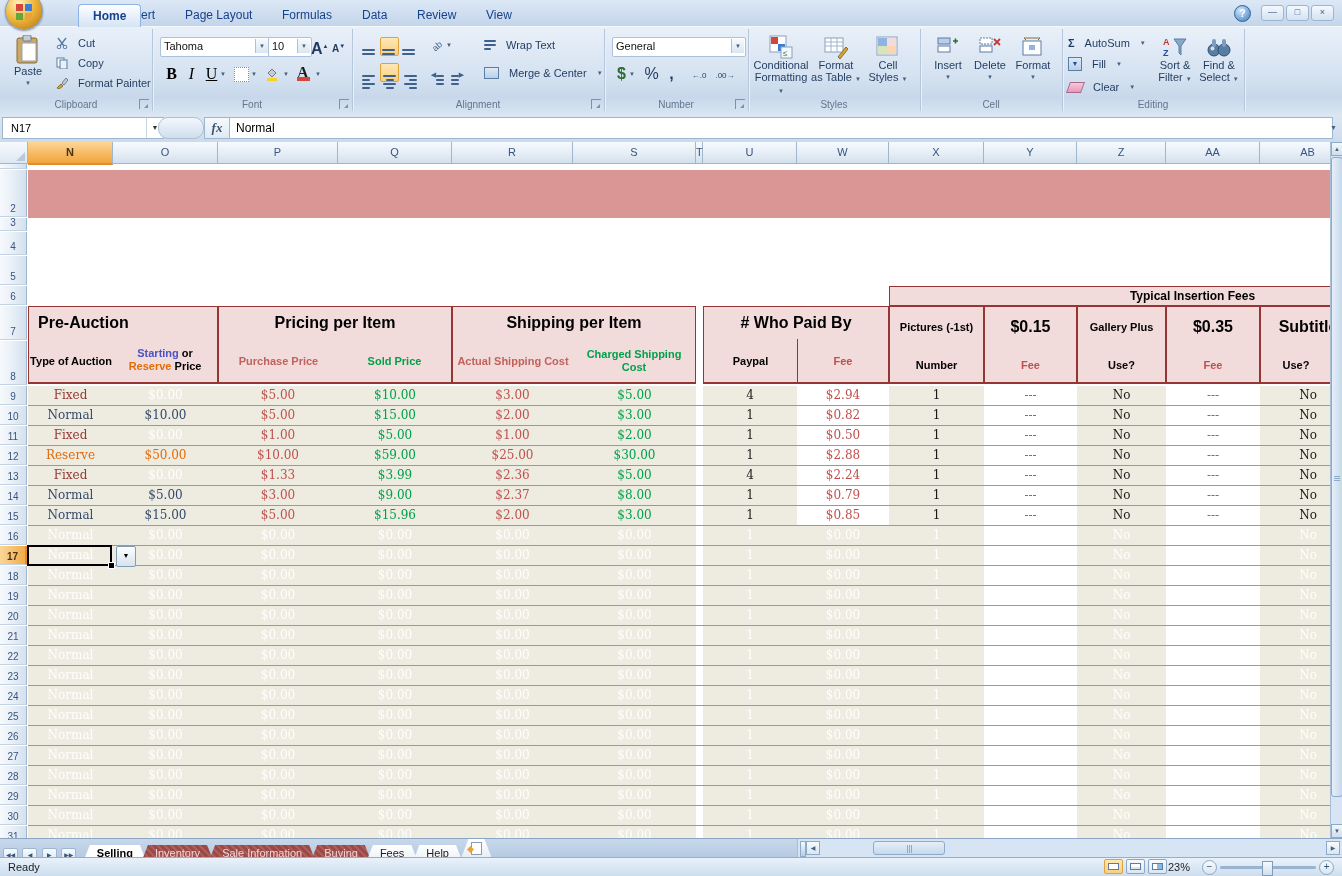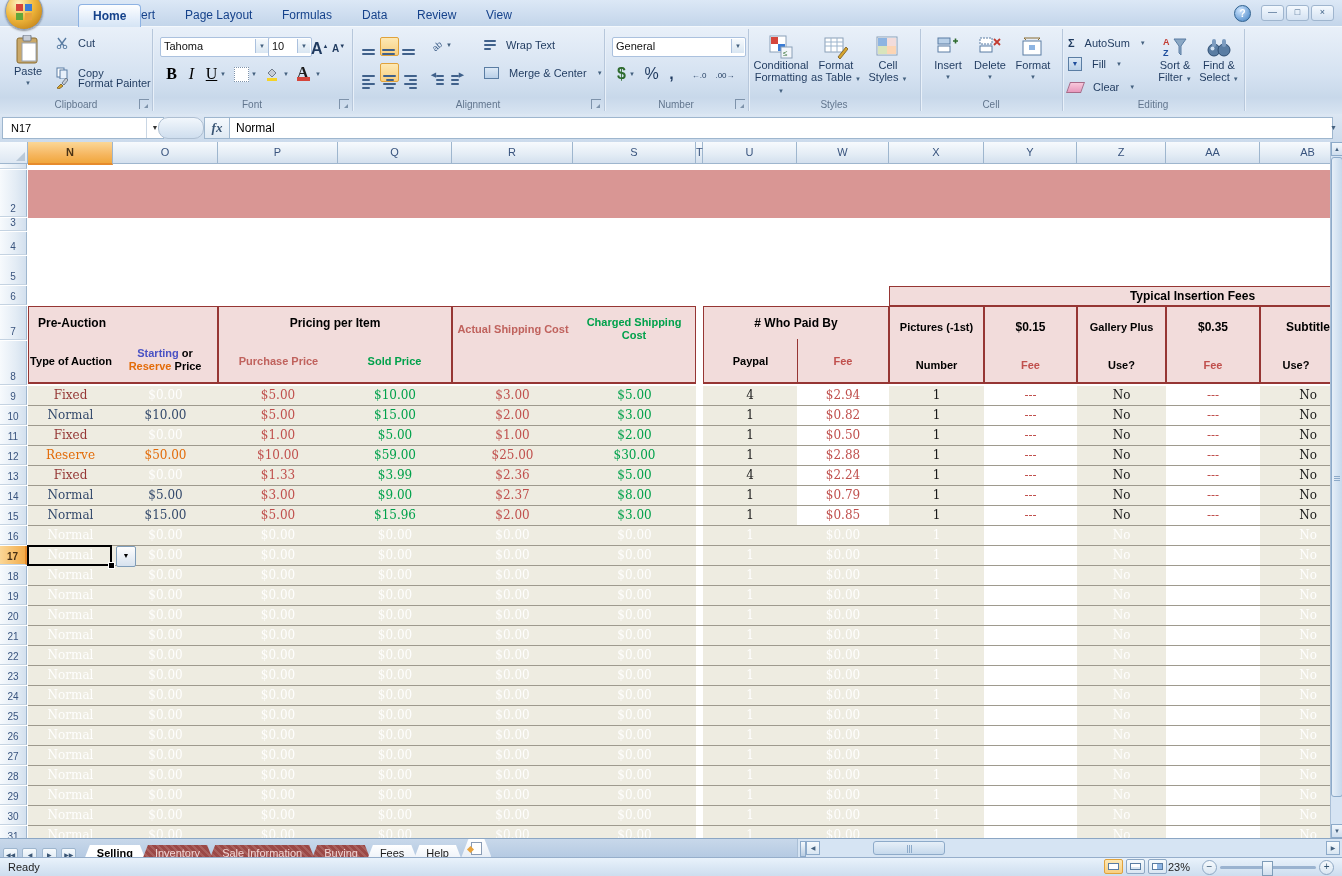--- a/index.html
+++ b/index.html
@@ -56,21 +56,21 @@
   .chead.sel{background:linear-gradient(#fbd797,#f6b65f 60%,#f0a73c);border-bottom:2px solid #e68b2c;color:#4a3214;font-weight:bold;}
   #corner{left:0;top:0;width:27px;height:21px;background:linear-gradient(#f7fafd,#dde7f2);border-right:1px solid #9EB6CE;border-bottom:1px solid #9EB6CE;}
   #corner:after{content:"";position:absolute;right:2px;bottom:2px;border-left:9px solid transparent;border-bottom:9px solid #b9c9d9;}
   .rhead{position:absolute;left:0;width:27px;background:linear-gradient(90deg,#f7fafd,#e3ecf5 60%,#d3e0ee);
      border-right:1px solid #9EB6CE;border-bottom:1px solid #c4d3e2;font-size:10px;color:#39547E;
      display:flex;align-items:flex-end;justify-content:center;padding-bottom:2px;box-sizing:border-box;}
   .rhead.sel{background:linear-gradient(90deg,#fbd797,#f2ac4a);border-right:2px solid #e68b2c;color:#4a3214;font-weight:bold;}
   #banner{left:28px;top:28px;width:1302px;height:48px;background:#D99694;}
   
   .hbox{position:absolute;top:164px;height:78px;background:#F2DCDB;border:1px solid #963634;border-bottom:2px solid #963634;box-sizing:border-box;color:#000;}
-  .h7{height:32px;display:flex;align-items:center;justify-content:center;font-weight:bold;font-size:12px;}
+  .h7{height:32px;display:flex;align-items:center;justify-content:center;font-weight:bold;font-size:16px;}
   .h8{display:flex;height:44px;}
   .h8 .hc{display:flex;align-items:center;justify-content:center;text-align:center;font-weight:bold;font-size:11px;line-height:13px;box-sizing:border-box;}
   .rose{color:#C0504D;} .roseL{color:#C0625D;} .green{color:#00A14B;}
   .navyW{color:#4A52C4;} .orangeW{color:#E36C0A;}
   #tifband{left:889px;top:144px;width:467px;height:20px;background:#F2DCDB;border:1px solid #963634;box-sizing:border-box;
      font-weight:bold;font-size:12px;text-align:center;line-height:18px;padding-left:140px;color:#000;}
   
   .stripe{position:absolute;}
   .drow{position:absolute;left:28px;width:1302px;height:20px;border-bottom:1px solid #9e9a8e;box-sizing:border-box;}
   .dcell{position:absolute;top:0;height:19px;font-family:"DejaVu Serif","Liberation Serif",serif;font-size:12px;
@@ -162,21 +162,21 @@
       <span class="tri">▼</span>
     </div>
     <div class="rbtn" style="left:56px;top:8px;">
       <svg width="12" height="12" viewBox="0 0 12 12">
         <path d="M2 1 L8 9 M10 1 L4 9" stroke="#5a7da3" stroke-width="1.4"></path>
         <circle cx="3" cy="10" r="1.8" fill="none" stroke="#5a7da3"></circle>
           <circle cx="9" cy="10" r="1.8" fill="none" stroke="#5a7da3"></circle>
       </svg>
         <span>Cut</span>
     </div>
-    <div class="rbtn" style="left:56px;top:38px;">
+    <div class="rbtn" style="left:56px;top:28px;">
       <svg width="12" height="12" viewBox="0 0 12 12">
         <rect x="1" y="1" width="7" height="9" fill="#fff" stroke="#5a7da3"></rect>
         <rect x="4" y="3" width="7" height="9" fill="#e8f0fa" stroke="#5a7da3"></rect>
       </svg>
         <span>Copy</span>
     </div>
     <div class="rbtn" style="left:56px;top:48px;">
       <svg width="12" height="12" viewBox="0 0 12 12">
         <path d="M1 11 L5 7 L7 9 L3 12 Z" fill="#d8a62c" stroke="#8a6d33"></path>
         <path d="M6 6 L10 1 L12 3 L8 8 Z" fill="#c7cdd6" stroke="#707b8a"></path>
@@ -427,20 +427,21 @@
 
     <div class="hbox" style="left:218px;width:234px;">
       <div class="h7">Pricing per Item</div>
       <div class="h8">
         <div class="hc roseL" style="width:120px;">Purchase Price</div>
         <div class="hc green" style="width:114px;">Sold Price</div>
       </div>
     </div>
 
     <div class="hbox" style="left:452px;width:244px;">
+      <div class="h7">Shipping per Item</div>
       <div class="h8">
         <div class="hc roseL" style="width:121px;">Actual Shipping Cost</div>
         <div class="hc green" style="width:123px;">Charged Shipping Cost</div>
       </div>
     </div>
 
     <div class="hbox" style="left:703px;width:186px;">
       <div class="h7"># Who Paid By</div>
       <div class="h8">
         <div class="hc" style="width:94px;">Paypal</div>

